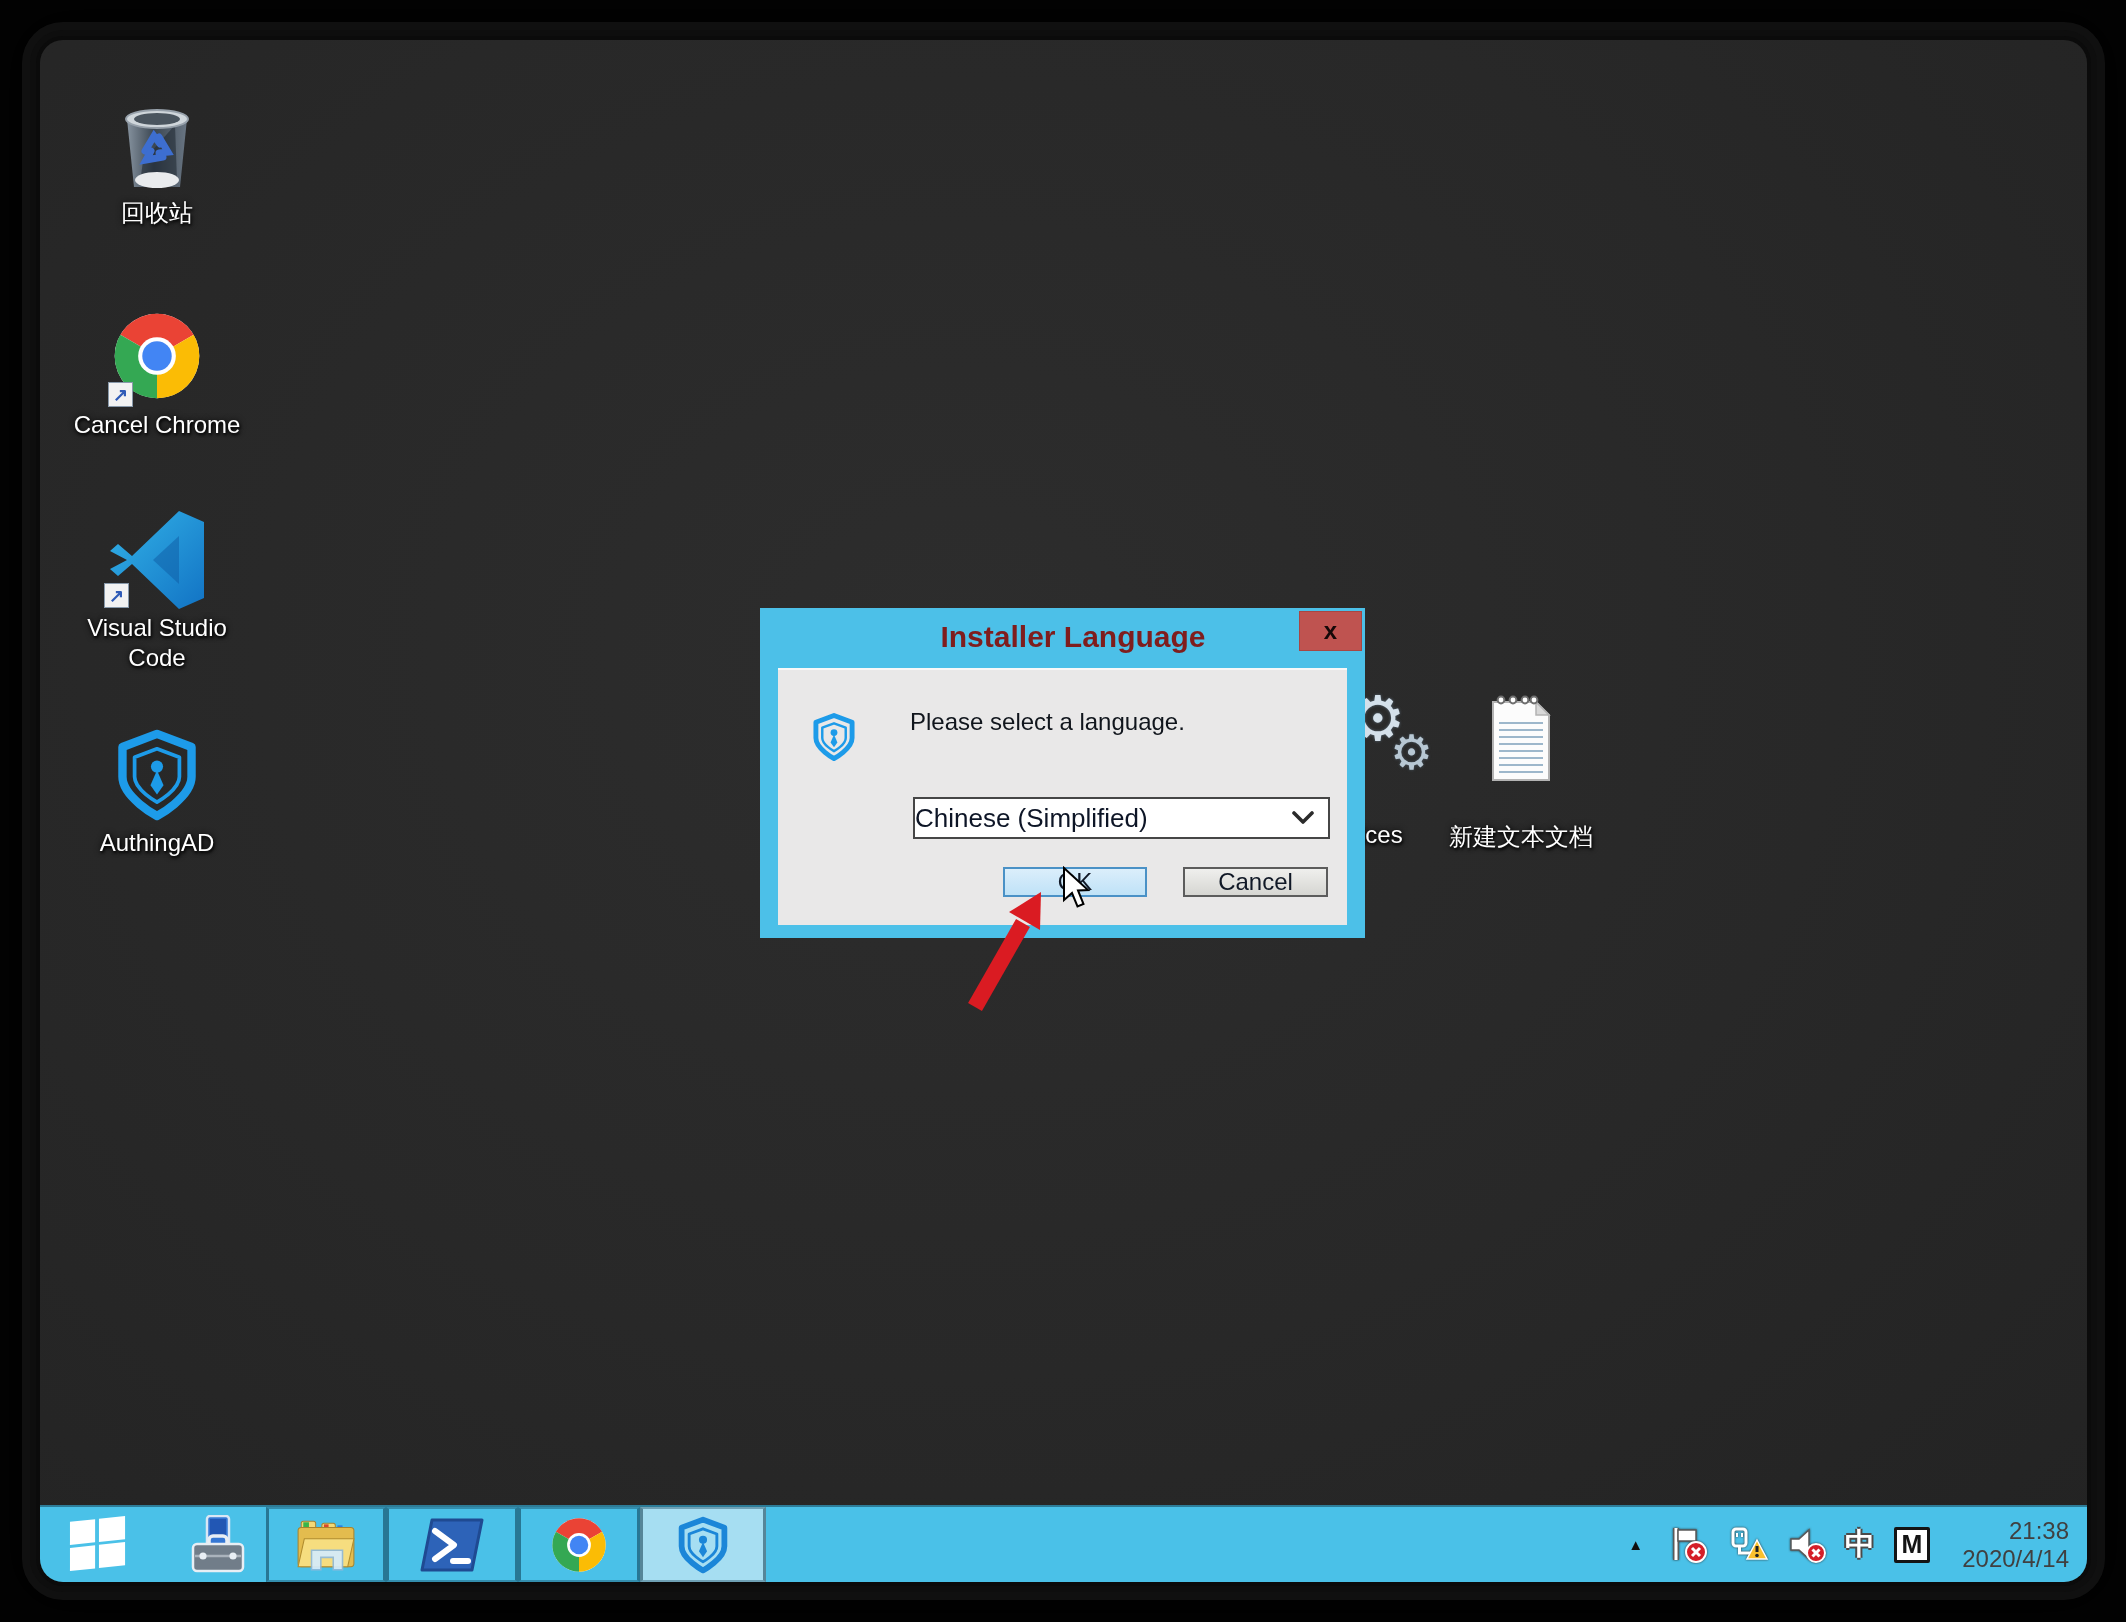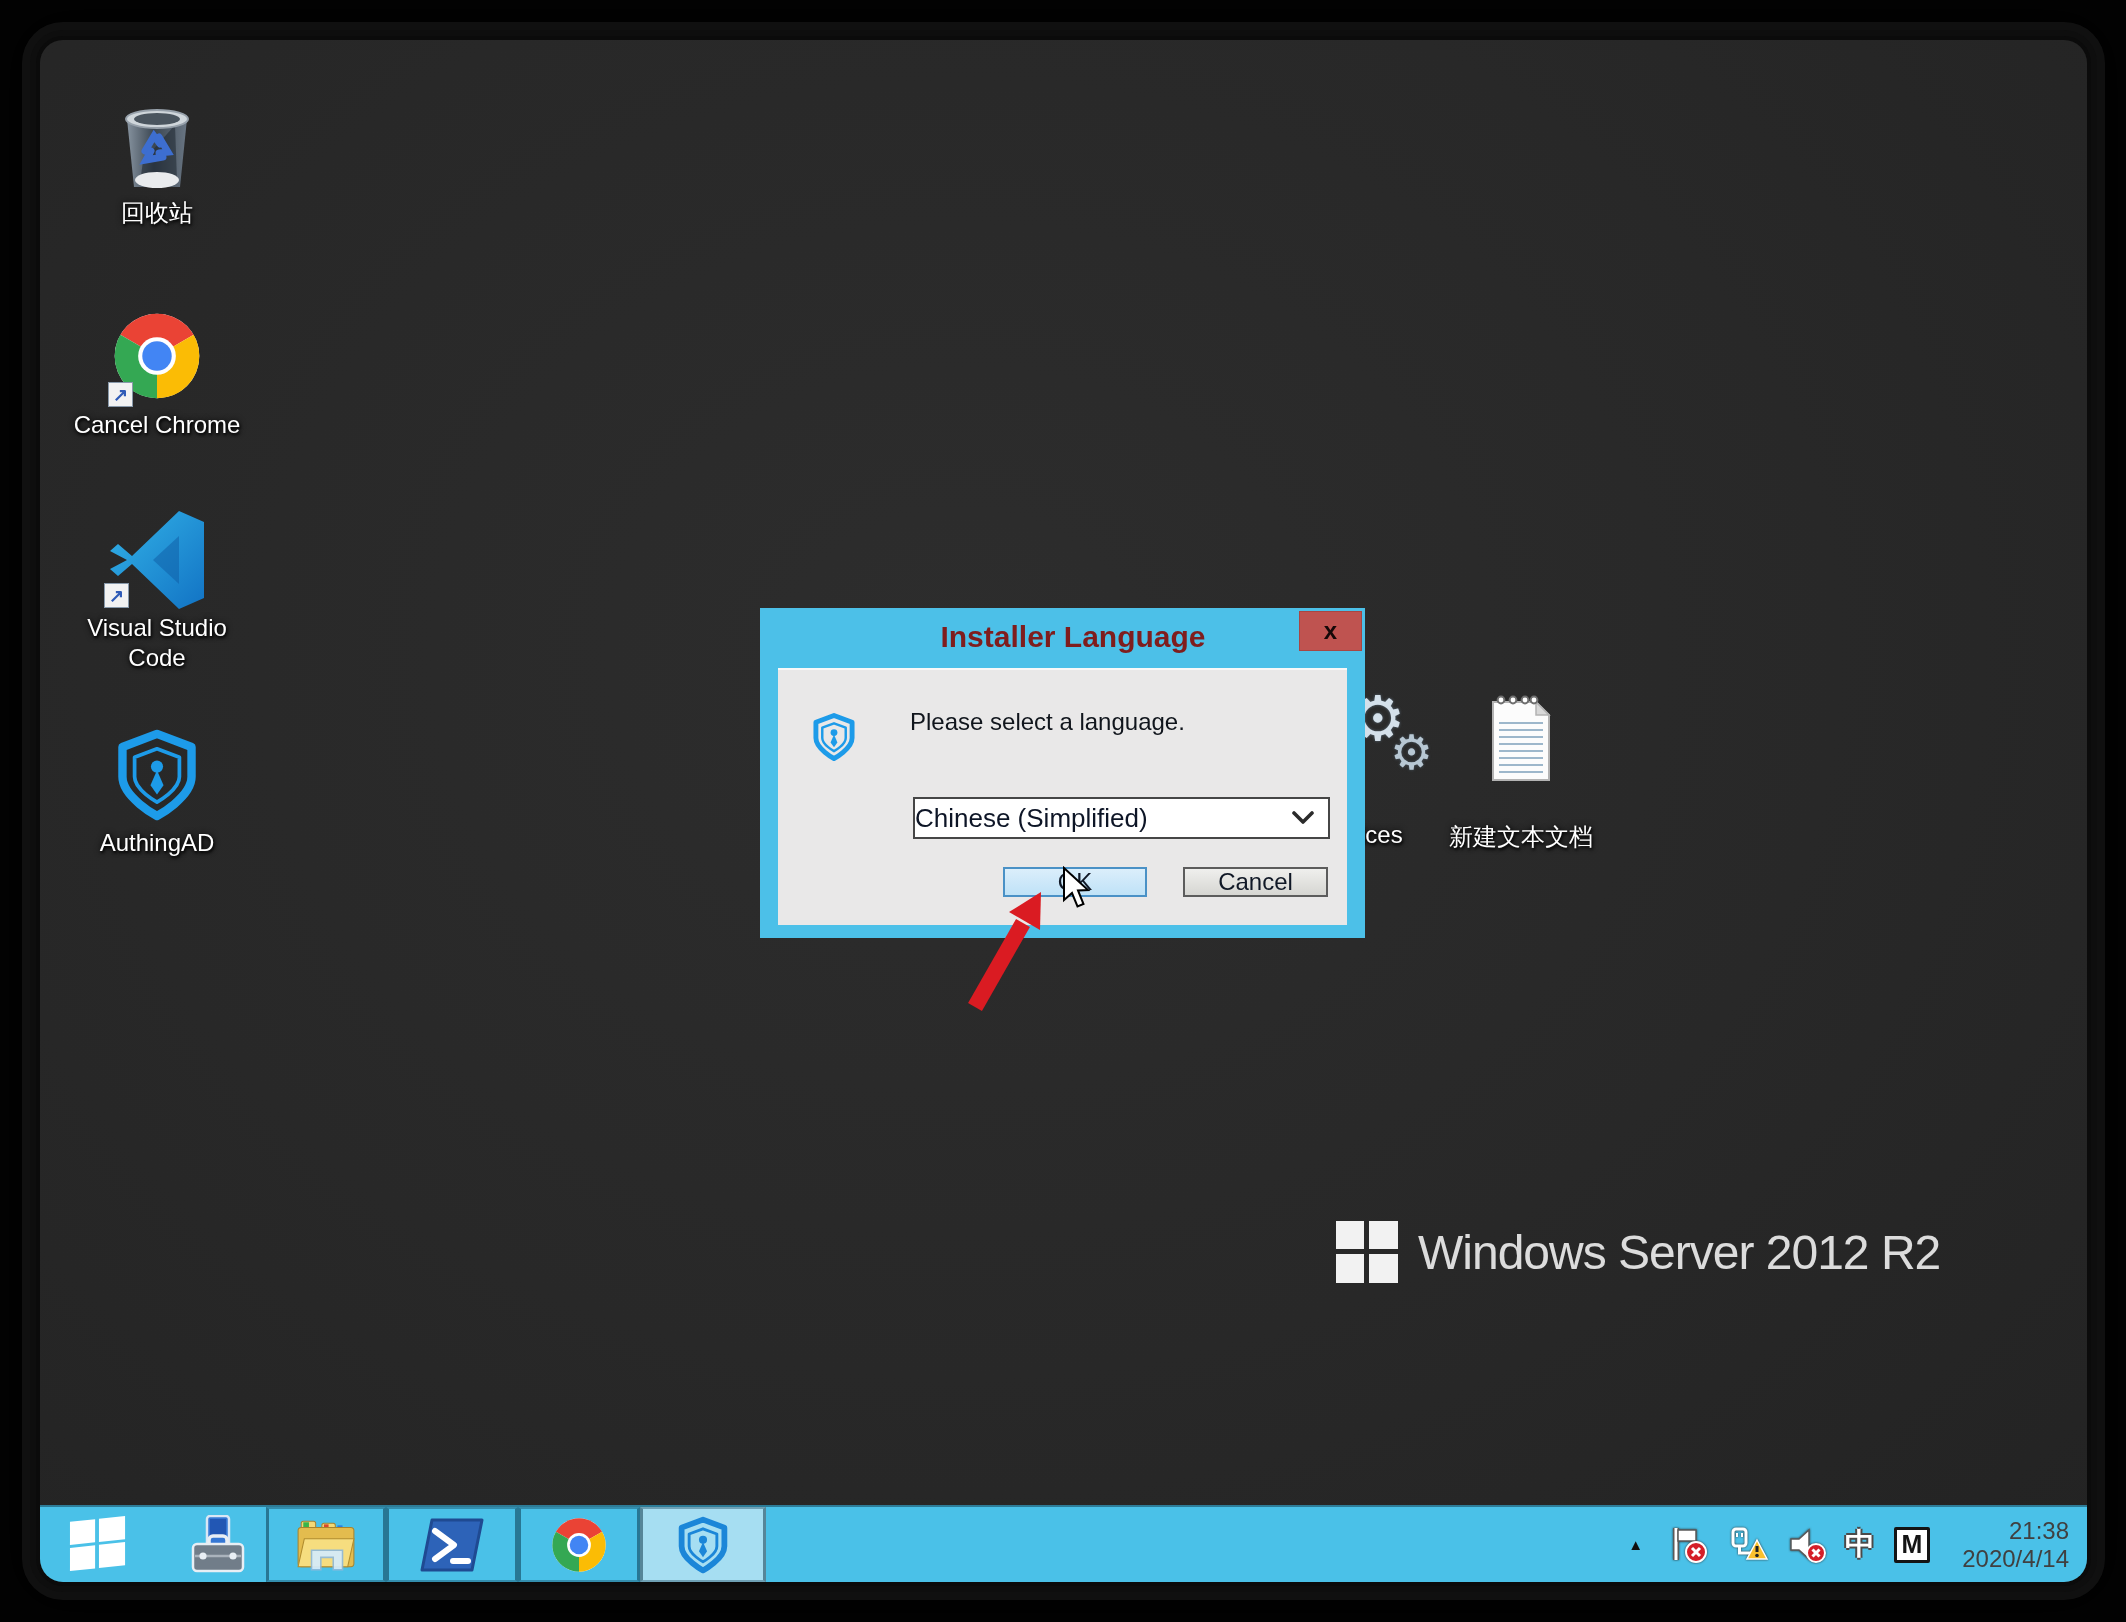--- a/index.html
+++ b/index.html
@@ -162,31 +162,20 @@
         <g stroke="#6f6f6f" stroke-width="2" fill="#fff">
           <circle cx="13" cy="8" r="3.4"></circle>
             <circle cx="25" cy="8" r="3.4"></circle>
             <circle cx="37" cy="8" r="3.4"></circle>
             <circle cx="46" cy="8" r="3.4"></circle>
         </g>
       </svg>
       <div class="dicon-label" style="left:-52px; top:130px;">新建文本文档</div>
     </div>
 
-    <div id="watermark">
-      <svg width="62" height="62" viewBox="0 0 62 62">
-        <g fill="#f2f2f2">
-          <rect x="0" y="0" width="28" height="28"></rect>
-            <rect x="33" y="0" width="29" height="28"></rect>
-          <rect x="0" y="33" width="28" height="29"></rect>
-            <rect x="33" y="33" width="29" height="29"></rect>
-        </g>
-      </svg>
-      <div id="watermark-text">Windows Server 2012 R2</div>
-    </div>
 
     <div id="dialog">
       <div id="dialog-titlebar">
         <div id="dialog-title">Installer Language</div>
         <div id="dialog-close">x</div>
       </div>
       <div id="dialog-client">
         <svg id="dialog-shield" width="44" height="54" viewBox="0 0 90 100">
           <path d="M45 6 L82 20 V52 C82 74 45 94 45 94 C45 94 8 74 8 52 V20 Z" fill="none" stroke="#1d9be9" stroke-width="10" stroke-linejoin="round"></path>
           <path d="M45 22 L69 31 V52 C69 66 45 79 45 79 C45 79 21 66 21 52 V31 Z" fill="none" stroke="#1d9be9" stroke-width="5" stroke-linejoin="round"></path>

